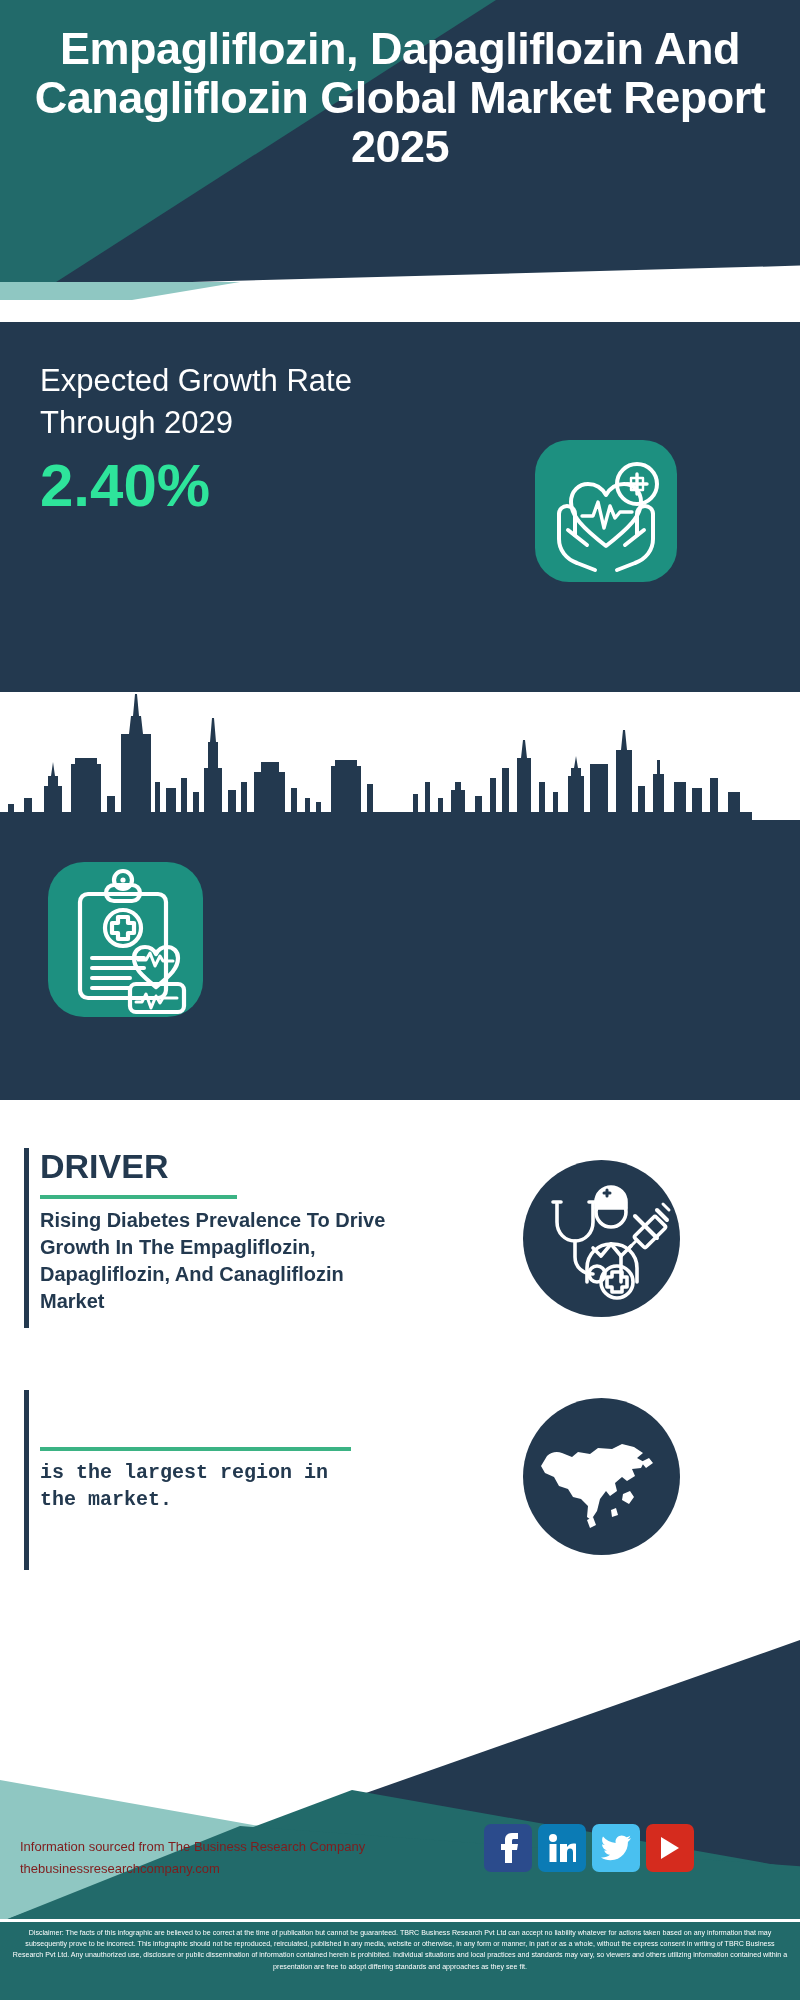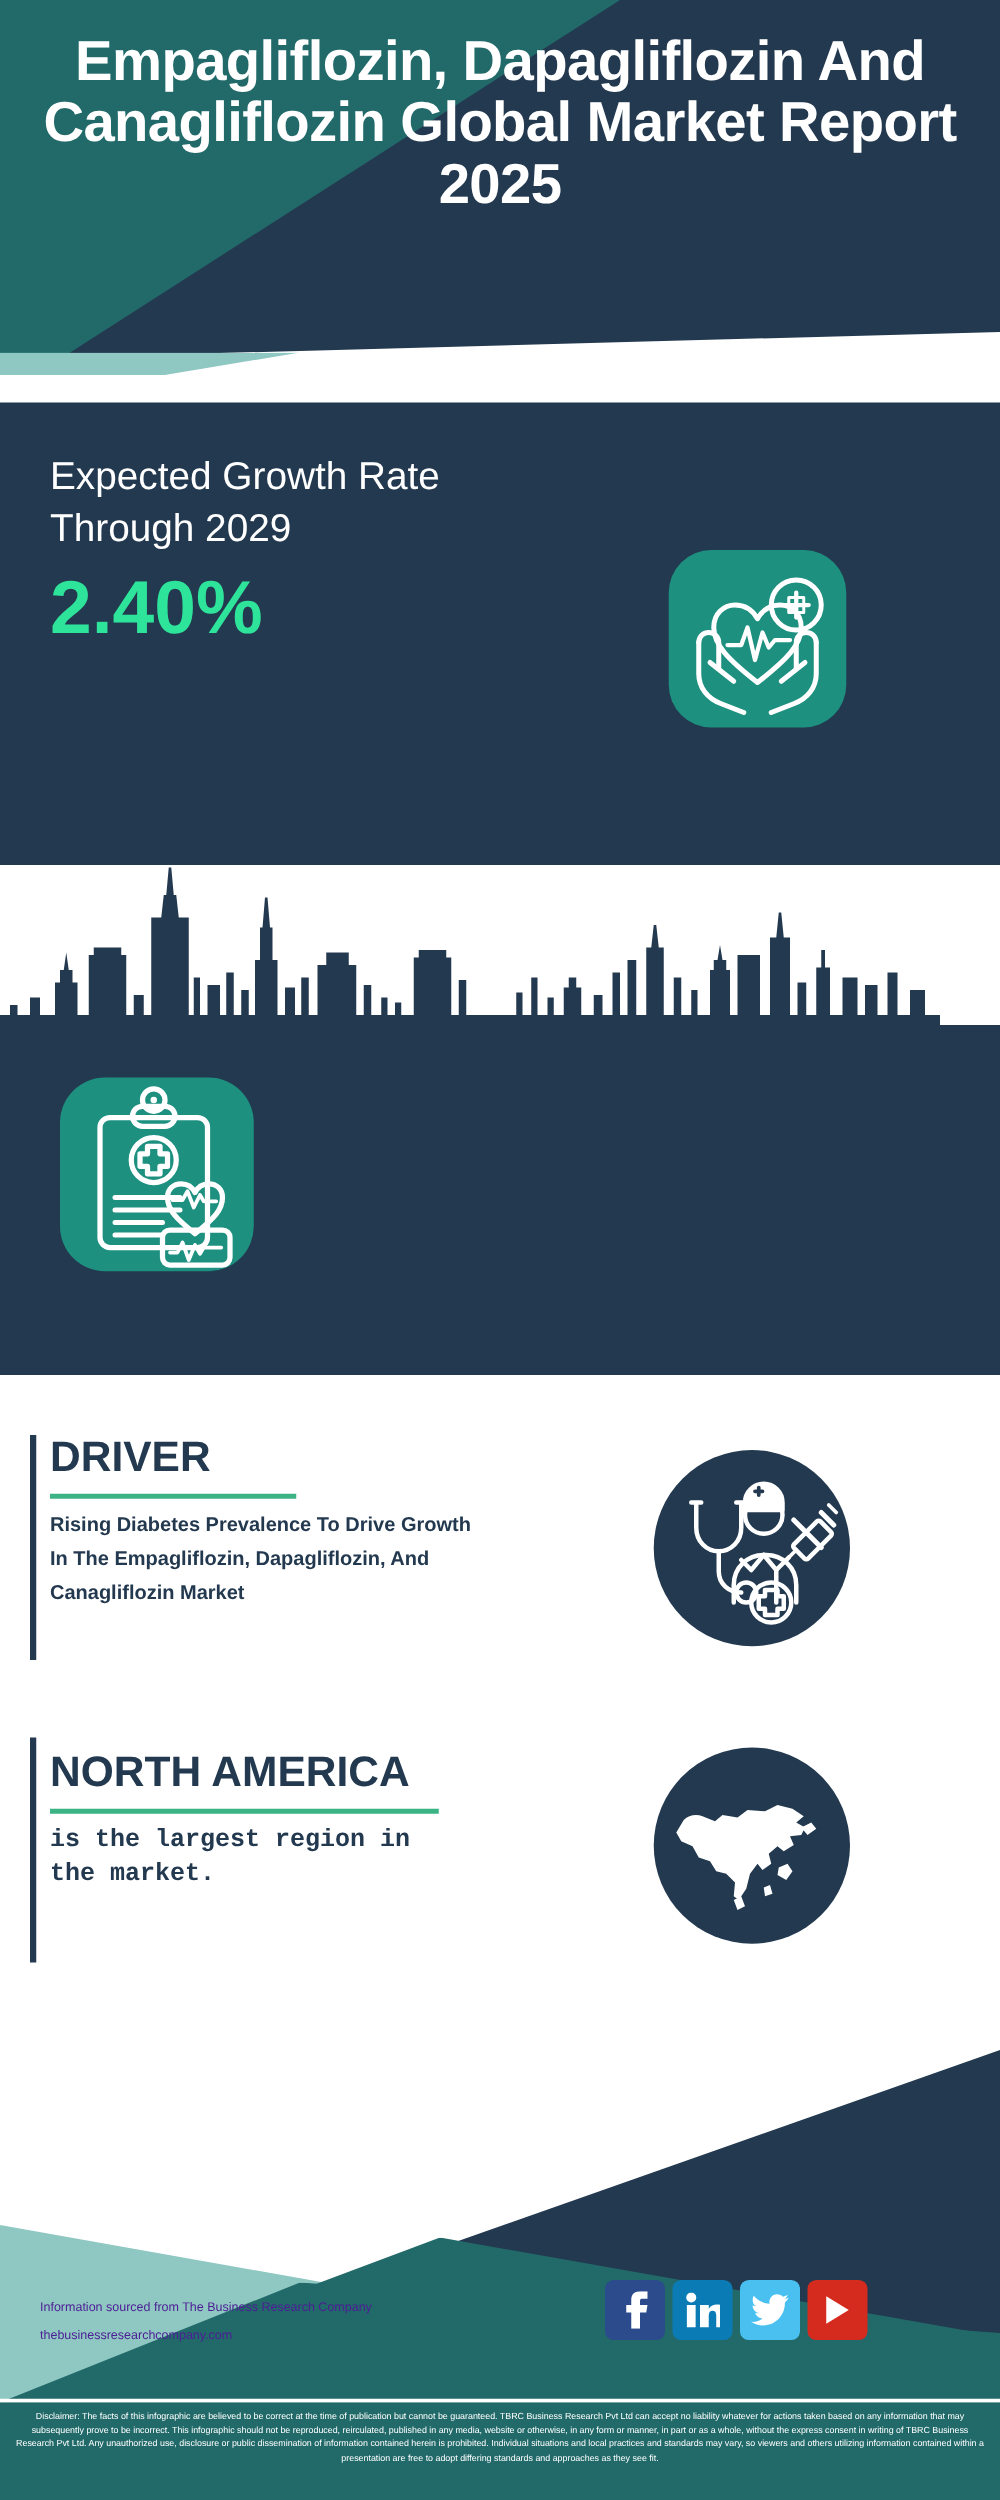--- a/index.html
+++ b/index.html
@@ -37,34 +37,34 @@
     color:#fff;font-size:31px;line-height:42px;}
   .market-value{position:absolute;left:300px;top:950px;width:470px;text-align:center;
     color:#2ee49b;font-weight:bold;font-size:59px;line-height:64px;}
   #market-icon-tile{left:48px;top:862px;width:155px;height:155px;border-radius:36px;background:#1d9080;}
 
   
   .section-white{position:absolute;left:0;top:1100px;width:800px;height:540px;background:#fff;}
   .bar{position:absolute;width:5px;background:#23394f;}
   .blk-title{position:absolute;color:#23394f;font-weight:bold;}
   .underline{position:absolute;height:4px;background:#3bb384;}
-  .blk-body{position:absolute;color:#23394f;font-weight:bold;font-size:16px;line-height:27px;}
+  .blk-body{position:absolute;color:#23394f;font-weight:bold;font-size:20px;line-height:27px;}
   .circle-icon{position:absolute;border-radius:50%;background:#23394f;}
 
   
   .footer{position:absolute;left:0;top:1640px;width:800px;height:360px;overflow:hidden;background:#fff;}
   .f-navy{position:absolute;left:0;top:0;width:800px;height:282px;background:#23394f;
     clip-path:polygon(0 100%,100% 0,100% 100%);}
   .f-lightteal{position:absolute;left:0;top:140px;width:800px;height:142px;background:#8fc7c2;
     clip-path:polygon(0 0,100% 100%,0 100%);}
   .f-teal{position:absolute;left:0;top:150px;width:800px;height:132px;background:#226a6a;
     clip-path:polygon(0 100%, 44% 0, 100% 60%, 100% 100%);}
   .f-teal2{position:absolute;left:0;top:186px;width:800px;height:96px;background:#226a6a;
     clip-path:polygon(0 100%, 30% 0, 100% 42%, 100% 100%);}
-  .footer-text{position:absolute;left:32px;top:196px;color:#4c1d95;font-size:10px;line-height:22px;}
+  .footer-text{position:absolute;left:20px;top:196px;color:#7f1d1d;font-size:13px;line-height:22px;}
   .social{position:absolute;top:184px;width:48px;height:48px;border-radius:7px;
     display:flex;align-items:center;justify-content:center;}
   .disclaimer{position:absolute;left:0;top:282px;width:800px;height:78px;background:#226a6a;
     color:#ffffff;font-size:7.1px;line-height:11.2px;text-align:center;padding:6px 12px 0 12px;
     box-sizing:border-box;}
   .disc-rule{position:absolute;left:0;top:279px;width:800px;height:3px;background:#ffffff;}
 </style>
 </head>
 <body>
 
@@ -174,21 +174,20 @@
 
       <path d="M112 56 l22 22" stroke-width="4"></path>
       <rect x="112" y="64" width="30" height="16" rx="2" transform="rotate(-45 127 72)"></rect>
       <path d="M134 50 l10 10" stroke-width="4"></path>
       <path d="M140 44 l6 6" stroke-width="3"></path>
       <path d="M106 88 l8 -8" stroke-width="3"></path>
     </svg>
   </div>
 
   <div class="bar" style="left:24px;top:1390px;height:180px;"></div>
-  <div class="blk-title" style="left:40px;top:1398px;font-size:34px;line-height:40px;">NORTH AMERICA</div>
   <div class="underline" style="left:40px;top:1447px;width:311px;"></div>
   <div class="blk-body" style="left:40px;top:1459px;width:330px;font-size:20px;font-family:Liberation Mono, monospace;">is the largest region in the market.</div>
 
   <div class="circle-icon" style="left:523px;top:1398px;width:157px;height:157px;">
     <svg width="157" height="157" viewBox="0 0 157 157" fill="#ffffff">
       <path d="M24 58 c4-4 10-5 15-3 l10 4 l6-5 l12 2 l8-6 l14 1 l10-5 l12 3 l9 6 l-6 5 l7 4
                l-3 6 l-9 1 l3 7 l-8 5 l-5 -4 l-7 6 l2 8 l-7 5 l-4 -5 l-6 8 l-3 12 l-6 9 l-4 -3
                l1 -11 l-7 -7 l-8 -2 l-5 -8 l-9 -3 l-5 -9 l-9 -4 l-4 -7 z
                M100 96 l7 -3 l4 6 l-5 7 l-7 -4 z
                M88 112 l5 -2 l2 7 l-6 2 z

